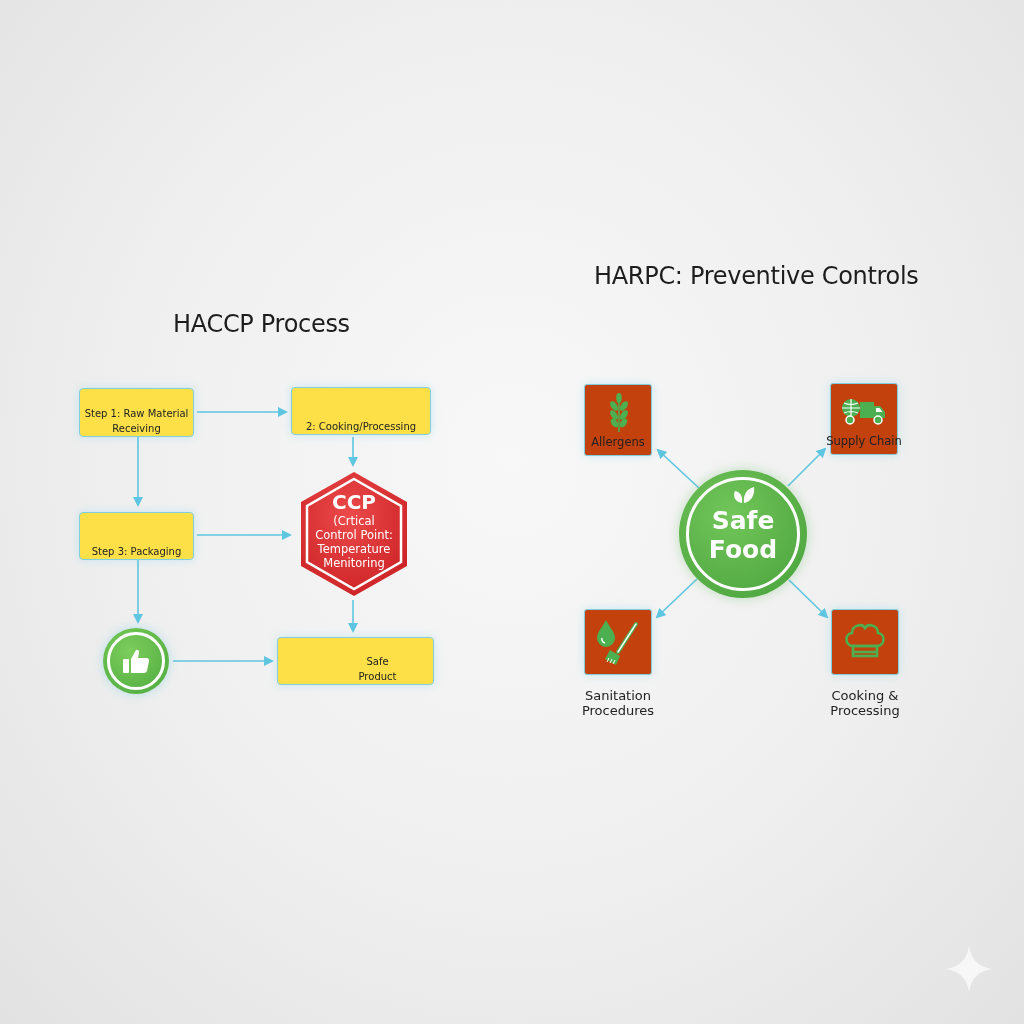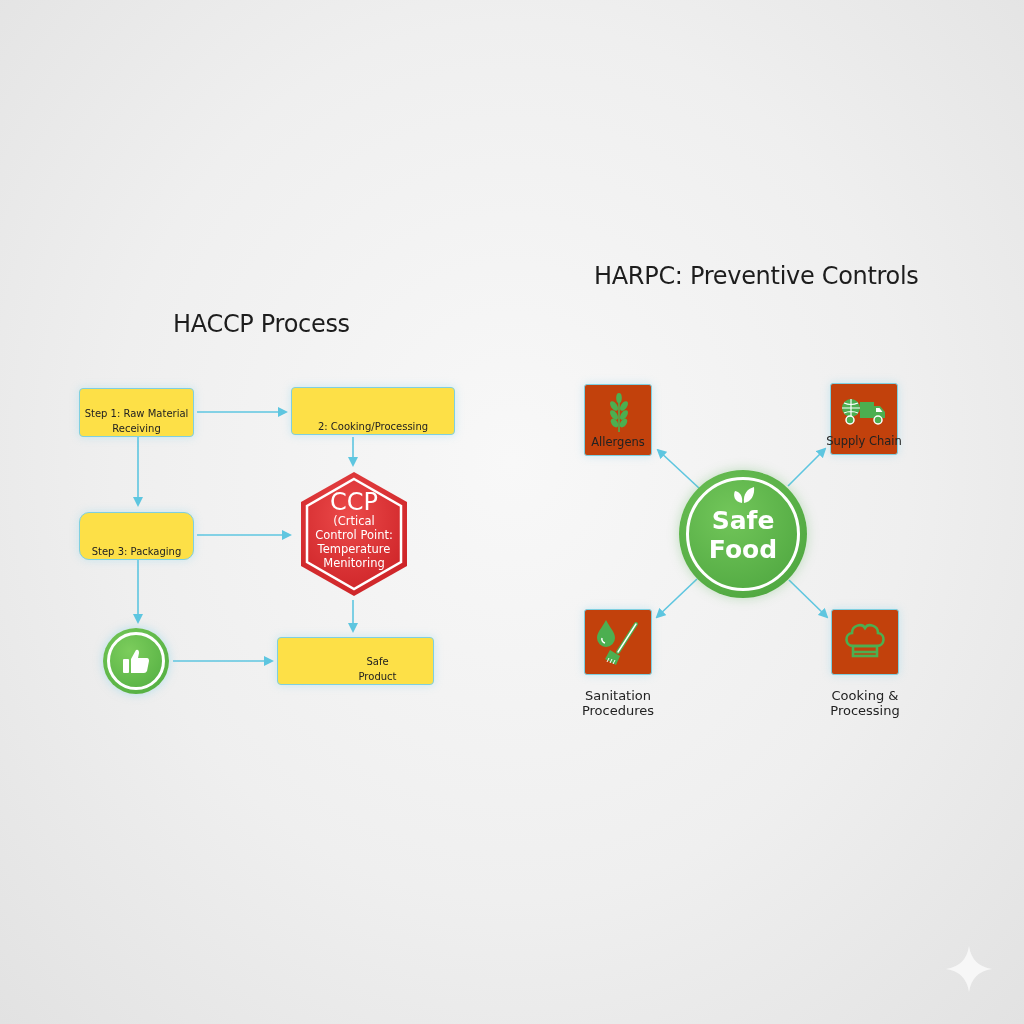--- a/index.html
+++ b/index.html
@@ -20,21 +20,21 @@
     box-shadow: 0 0 8px rgba(120,210,235,0.35);
     display: flex; align-items: flex-end; justify-content: center;
     text-align: center; font-size: 10px; line-height: 15px; color: #222;
   }
   svg.lines { position: absolute; left: 0; top: 0; width: 1024px; height: 1024px; pointer-events: none; }
   .hex-wrap { position: absolute; left: 298px; top: 470px; width: 112px; height: 128px; }
   .hex-text {
     position: absolute; left: 0; top: 20px; width: 112px; text-align: center;
     color: #fff; font-size: 11.5px; line-height: 14px; font-weight: normal;
   }
-  .hex-text .big { font-size: 24px; line-height: 24px; font-weight: normal; display: block; }
+  .hex-text .big { font-size: 20px; line-height: 24px; font-weight: bold; display: block; }
   .thumb {
     position: absolute; left: 103px; top: 628px; width: 66px; height: 66px; border-radius: 50%;
     background: radial-gradient(circle at 40% 35%, #7ccd5c, #4aa83c);
     box-shadow: 0 0 10px rgba(120,210,235,0.5);
     display: flex; align-items: center; justify-content: center;
   }
   .thumb::before {
     content: ""; position: absolute; inset: 4px; border: 3px solid #fff; border-radius: 50%;
   }
   .safe-food {
@@ -90,24 +90,24 @@
     <line x1="700" y1="489" x2="658" y2="450" marker-end="url(#ah)"></line>
     <line x1="788" y1="486" x2="825" y2="449" marker-end="url(#ah)"></line>
     <line x1="697" y1="579" x2="657" y2="617" marker-end="url(#ah)"></line>
     <line x1="789" y1="580" x2="827" y2="617" marker-end="url(#ah)"></line>
   </g>
 </svg>
 
 <div class="box" style="left:79px; top:388px; width:115px; height:49px;">
   <span>Step 1: Raw Material Receiving</span>
 </div>
-<div class="box" style="left:291px; top:387px; width:164px; height:48px;">
+<div class="box" style="left:291px; top:387px; width:140px; height:48px;">
   <span>2: Cooking/Processing</span>
 </div>
-<div class="box" style="left:79px; top:512px; width:115px; height:48px;border-radius:10px;">
+<div class="box" style="left:79px; top:512px; width:115px; height:48px;">
   <span>Step 3: Packaging</span>
 </div>
 <div class="box" style="left:277px; top:637px; width:157px; height:48px;">
   <span style="max-width:40px;margin-left:44px;">Safe Product</span>
 </div>
 
 <div class="hex-wrap">
   <svg width="112" height="128" viewBox="0 0 112 128">
     <defs>
       <radialGradient id="hg" cx="45%" cy="35%" r="70%">

